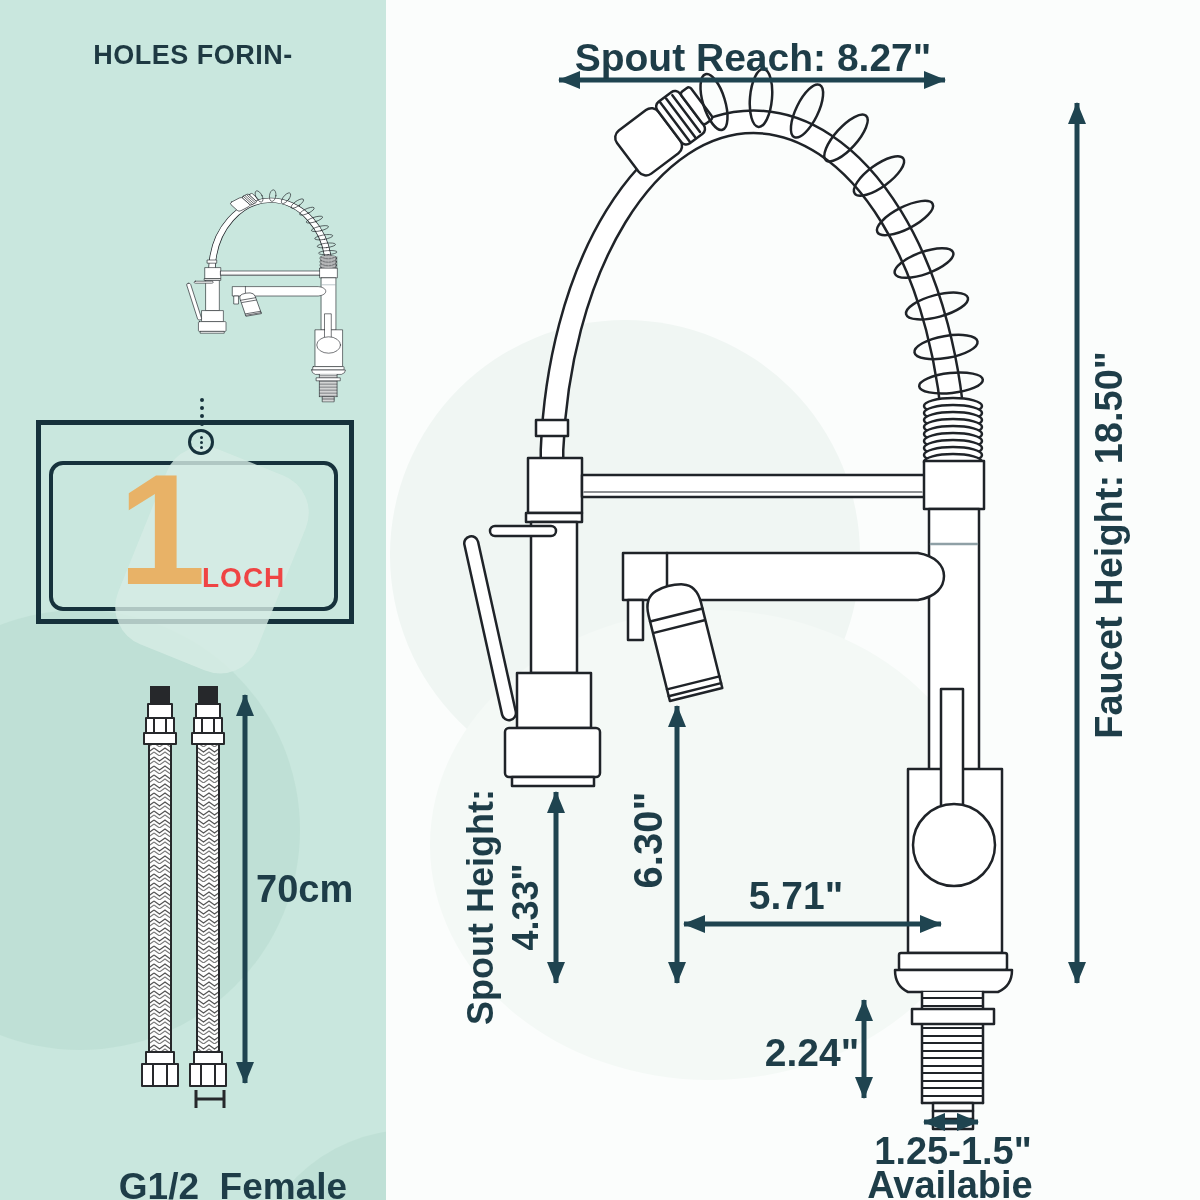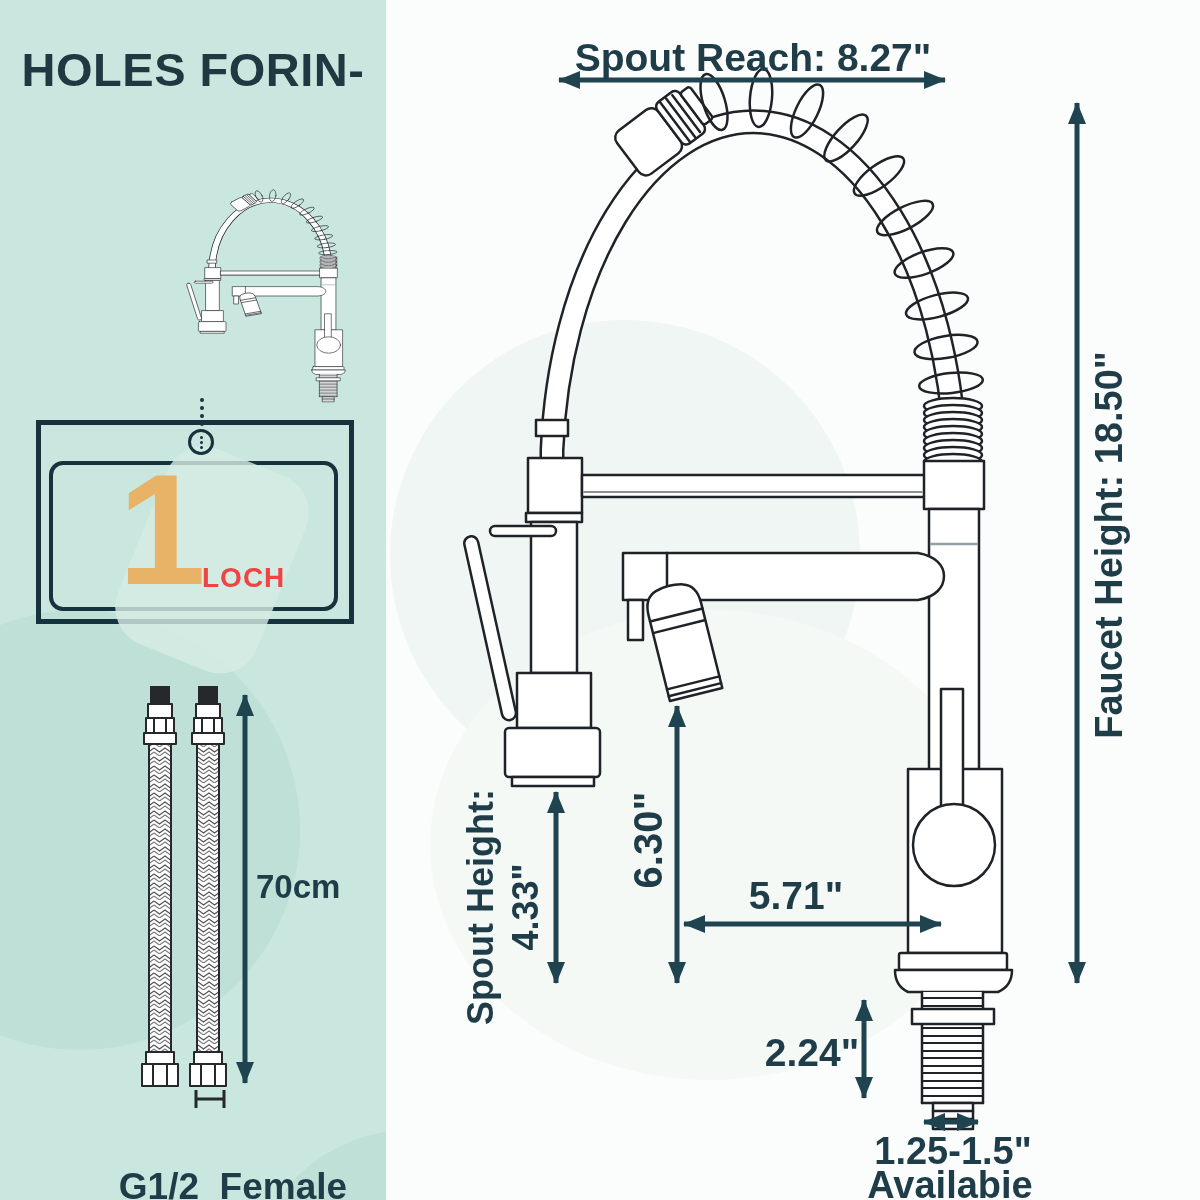--- a/index.html
+++ b/index.html
@@ -18,24 +18,24 @@
   .sinkbox{position:absolute;left:36px;top:420px;width:308px;height:194px;border:5px solid #16323c;}
   .sinkinner{position:absolute;left:49px;top:461px;width:281px;height:142px;border:4px solid #16323c;border-radius:14px;}
   .holecircle{position:absolute;left:188px;top:429px;width:20px;height:20px;border:3px solid #16323c;border-radius:50%;
               display:flex;flex-direction:column;align-items:center;justify-content:center;gap:2px;}
   .holecircle i{display:block;width:3px;height:3px;border-radius:50%;background:#16323c;}
   .dotline{position:absolute;left:200px;top:398px;height:28px;width:0;border-left:4px dotted #16323c;}
   
   svg.art{position:absolute;left:0;top:0;}
   
   .lbl{position:absolute;font-weight:bold;color:#1e3d48;white-space:nowrap;}
-  .title{left:0;top:36px;width:386px;text-align:center;font-size:47px;line-height:1.45;color:#1e3942;letter-spacing:.5px;}
+  .title{left:0;top:36px;width:386px;text-align:center;font-size:27px;line-height:1.45;color:#1e3942;letter-spacing:.5px;}
   .num1{left:118px;top:450px;font-size:158px;line-height:1;color:#e8b267;}
   .loch{left:202px;top:562px;font-size:28px;letter-spacing:1px;color:#ef4444;}
-  .cm70{left:256px;top:868px;font-size:33px;}
+  .cm70{left:256px;top:868px;font-size:38px;}
   .g12{left:0;top:1166px;width:386px;text-align:center;font-size:37px;white-space:pre;padding-left:40px;}
   .spoutreach{left:753px;top:36px;transform:translateX(-50%);font-size:39px;}
   .faucetheight{left:1109px;top:545px;transform:translate(-50%,-50%) rotate(-90deg);font-size:38px;}
   .spoutheight{left:503px;top:907px;transform:translate(-50%,-50%) rotate(-90deg);font-size:36px;text-align:center;line-height:1.25;}
   .h630{left:648px;top:840px;transform:translate(-50%,-50%) rotate(-90deg);font-size:40px;}
   .d571{left:796px;top:874px;transform:translateX(-50%);font-size:39px;}
   .d224{left:812px;top:1031px;transform:translateX(-50%);font-size:39px;}
   .d125{left:953px;top:1130px;transform:translateX(-50%);font-size:38px;}
   .avail{left:950px;top:1164px;transform:translateX(-50%);font-size:38px;}
 </style>

